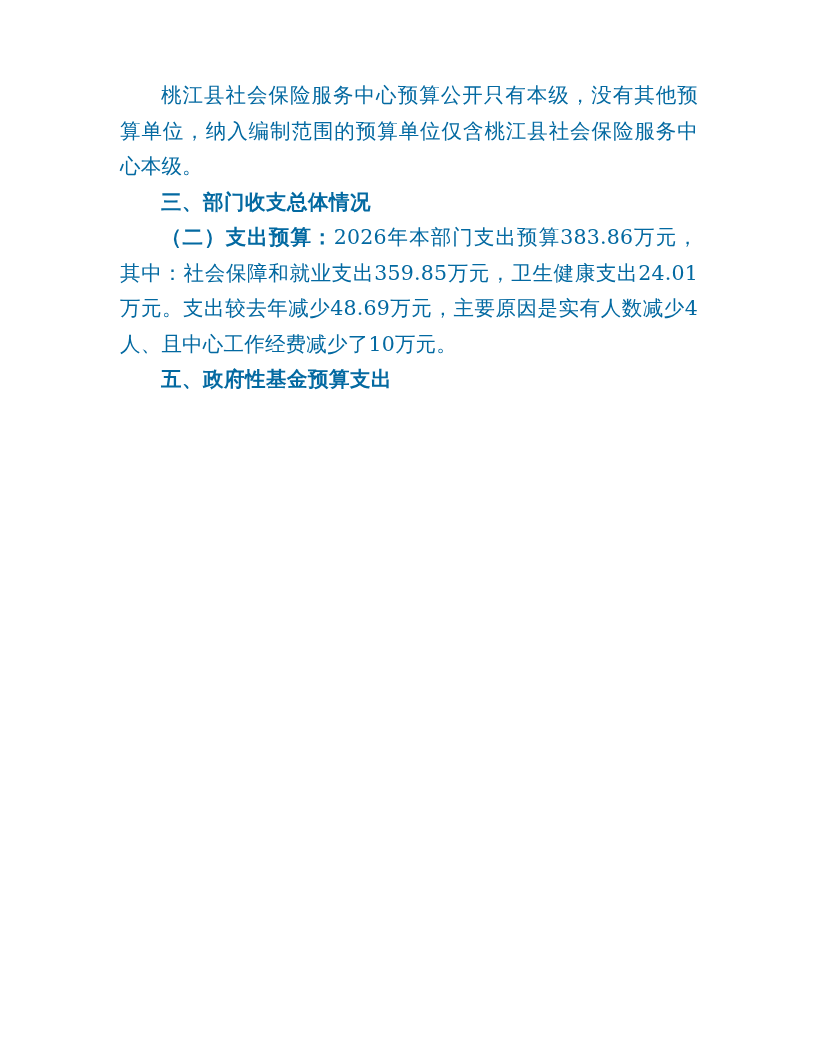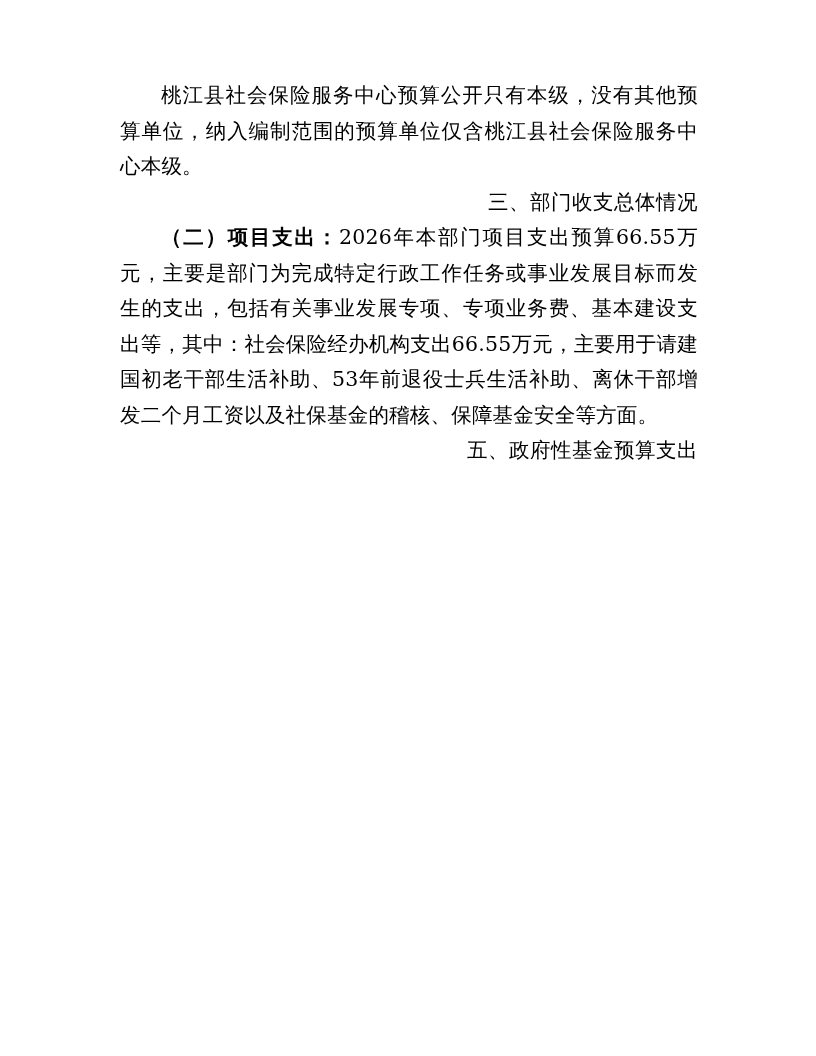--- a/index.html
+++ b/index.html
@@ -19,54 +19,54 @@
     position: absolute;
     left: 120px;
     top: 78px;
     width: 578px;
   }
   p {
     margin: 0;
     font-family: "DejaVu Serif", "Liberation Serif", serif;
     font-size: 20.5px;
     line-height: 35.5px;
-    color: #000000;
+    color: #0369a1;
     text-align: justify;
     text-justify: inter-ideograph;
     letter-spacing: 0.2px;
   }
   p.indent {
     text-indent: 2em;
   }
   p.heading {
-    font-weight: normal;
+    font-weight: bold;
     text-indent: 2em;
-    text-align: right;
+    text-align: left;
     letter-spacing: 0.5px;
   }
   p.subhead-lead {
     text-indent: 2em;
   }
   .bold {
     font-weight: bold;
   }
 </style>
 </head>
 <body>
 
 <div class="page">
   <div class="content">
 
     <p class="indent">桃江县社会保险服务中心预算公开只有本级，没有其他预算单位，纳入编制范围的预算单位仅含桃江县社会保险服务中心本级。</p>
 
     <p class="heading">三、部门收支总体情况</p>
 
 
+    <p class="subhead-lead"><span class="bold">（二）支出预算：</span><span>2026年本部门支出预算383.86万元，其中：社会保障和就业支出359.85万元，卫生健康支出24.01万元。支出较去年减少48.69万元，主要原因是实有人数减少4人、且中心工作经费减少了10万元。</span></p>
 
 
 
 
-    <p class="subhead-lead"><span class="bold">（二）项目支出：</span><span>2026年本部门项目支出预算66.55万元，主要是部门为完成特定行政工作任务或事业发展目标而发生的支出，包括有关事业发展专项、专项业务费、基本建设支出等，其中：社会保险经办机构支出66.55万元，主要用于请建国初老干部生活补助、53年前退役士兵生活补助、离休干部增发二个月工资以及社保基金的稽核、保障基金安全等方面。</span></p>
 
     <p class="heading">五、政府性基金预算支出</p>
 
   </div>
 </div>
 
 </body></html>

